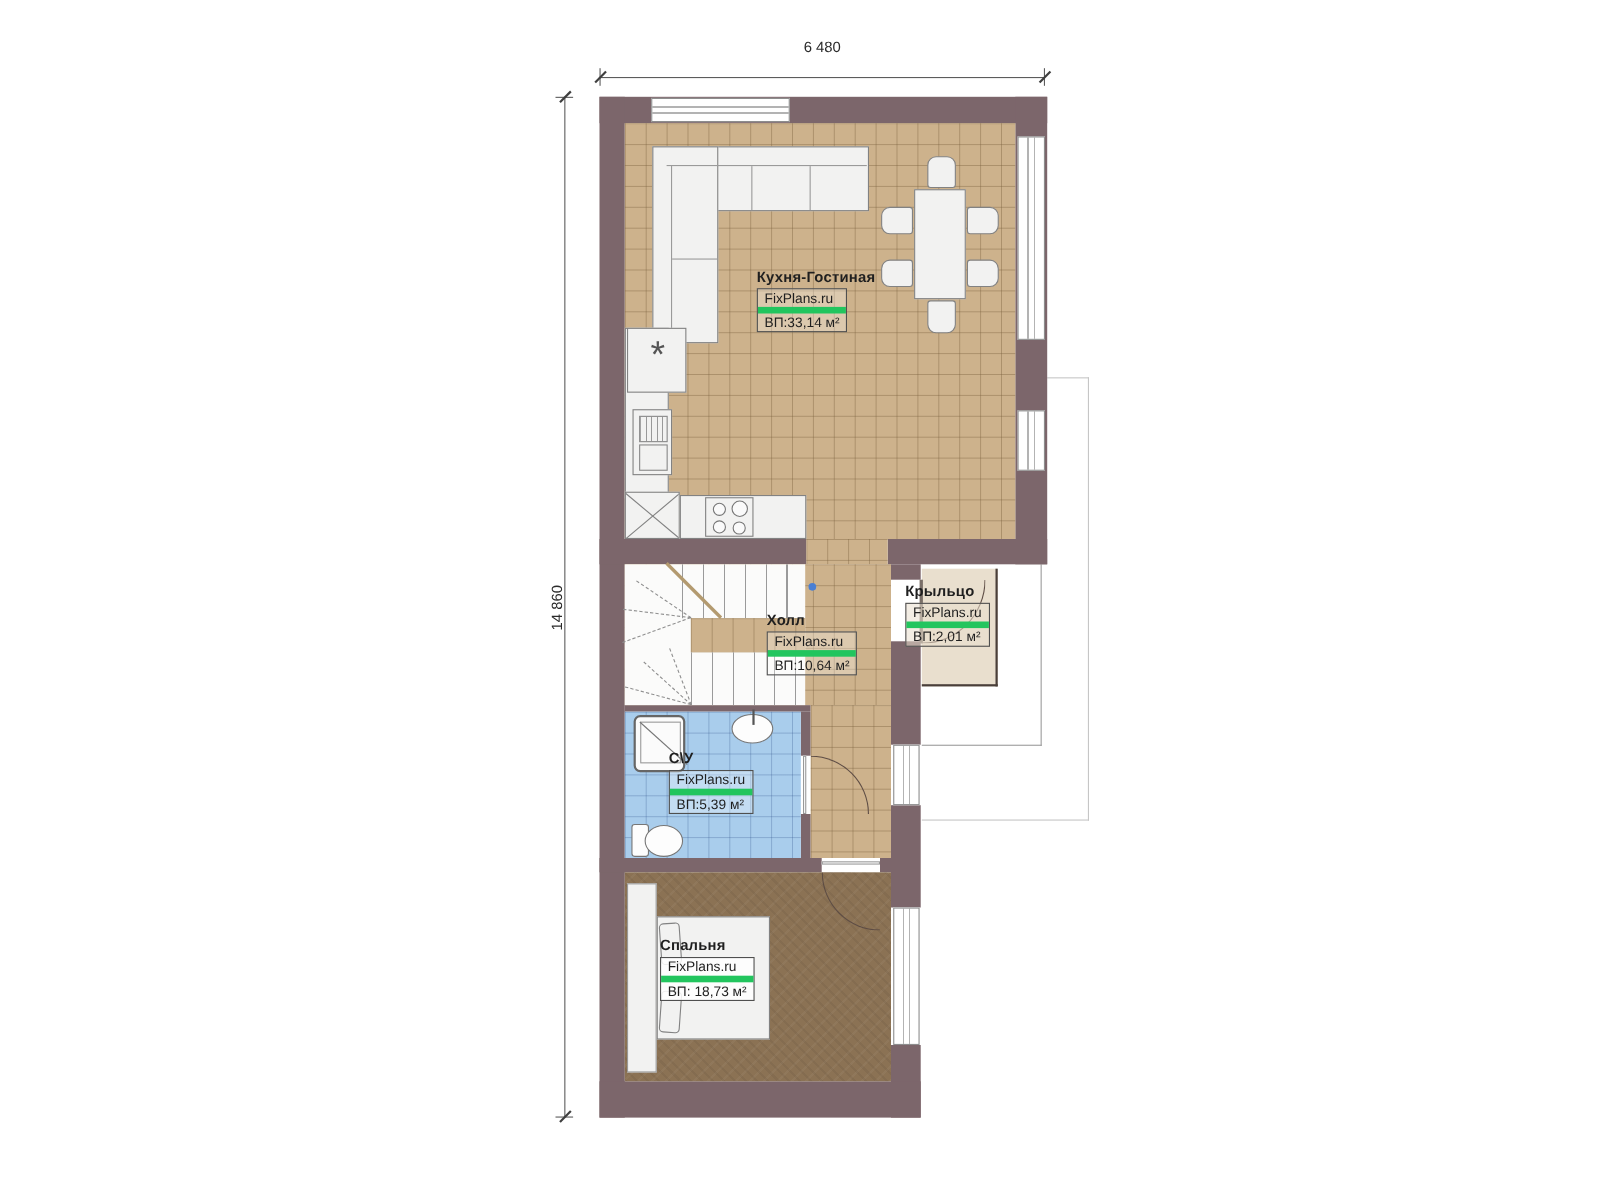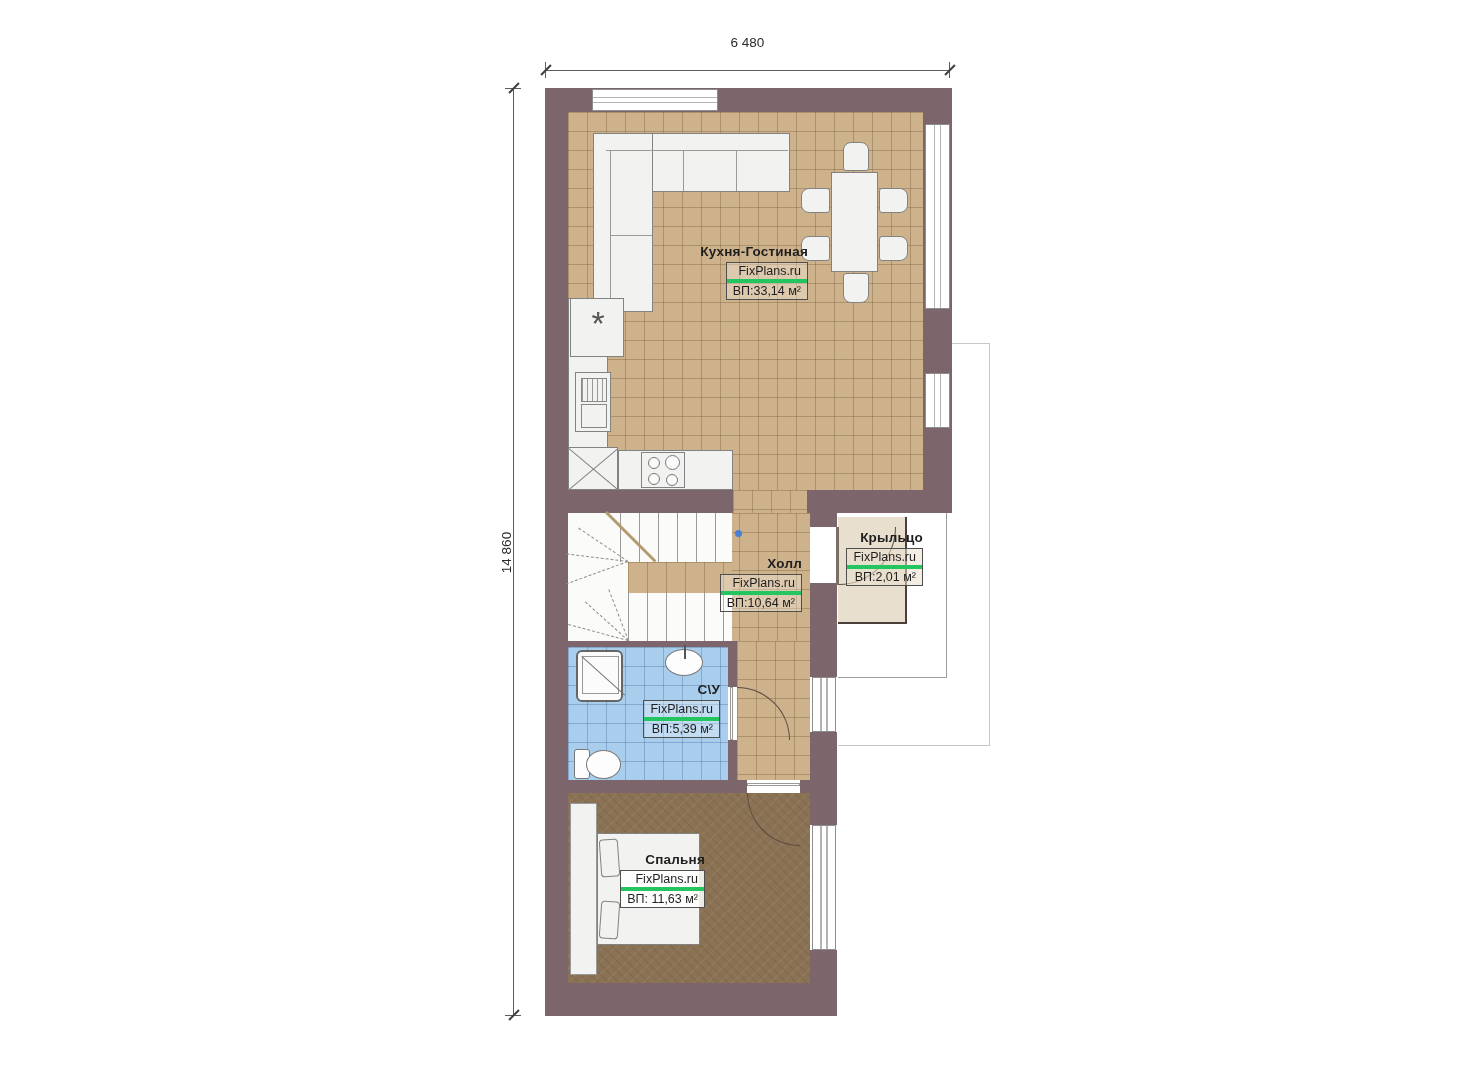--- a/index.html
+++ b/index.html
@@ -28,25 +28,25 @@
   
   .furn{position:absolute;background:#f2f2f1;border:1px solid #828282;box-sizing:border-box;}
   .line{position:absolute;background:#9a9a9a;}
   .dash{position:absolute;border-top:1px dashed #8f8f8f;transform-origin:0 0;height:0;}
   .arc{position:absolute;box-sizing:border-box;border:0 solid #5d4c44;}
   .burner{position:absolute;border:1px solid #777;border-radius:50%;background:#fafafa;box-sizing:border-box;}
   
   .faint{position:absolute;background:#c6c6c6;}
   .faint2{position:absolute;background:#9c9c9c;}
   
-  .room-label{position:absolute;text-align:right;z-index:30;}
+  .room-label{position:absolute;text-align:left;z-index:30;}
   .rname{font-weight:bold;font-size:13.5px;color:#1f1f1f;white-space:nowrap;margin-bottom:3px;letter-spacing:.2px;}
   .rbox{border:1px solid #4f4f4f;background:rgba(255,255,255,.30);display:inline-block;}
   .rrow{padding:1px 6px;font-size:12.5px;color:#1f1f1f;white-space:nowrap;}
-  .rrow + .rrow{border-top:4px solid #22c55e;}
+  .rrow + .rrow{border-top:6px solid #22c55e;}
   
   .dim{position:absolute;background:#5c5c5c;}
   .dimtick{position:absolute;width:14px;height:2px;background:#3f3f3f;transform:rotate(-45deg);}
   .dimtxt{position:absolute;font-size:13.5px;color:#2b2b2b;text-align:center;}
   .stair-treads{position:absolute;background-image:repeating-linear-gradient(90deg,#9a9a9a 0 1px,transparent 1px 19px);}
 </style>
 </head>
 <body>
 
 <div class="canvas">
@@ -191,21 +191,21 @@
     <div class="rbox">
       <div class="rrow">FixPlans.ru</div>
       <div class="rrow">ВП:5,39 м²</div>
     </div>
   </div>
 
   <div class="room-label" style="left:600px;top:852px;width:105px;">
     <div class="rname">Спальня</div>
     <div class="rbox" style="background:rgba(255,255,255,.85);">
       <div class="rrow">FixPlans.ru</div>
-      <div class="rrow">ВП: 11,63 м²</div>
+      <div class="rrow">ВП: 18,73 м²</div>
     </div>
   </div>
 
   <div class="dim" style="left:545px;top:70px;width:405px;height:1px;"></div>
   <div class="dim" style="left:545px;top:62px;width:1px;height:16px;"></div>
   <div class="dim" style="left:949px;top:62px;width:1px;height:16px;"></div>
   <div class="dimtick" style="left:539px;top:69px;"></div>
   <div class="dimtick" style="left:943px;top:69px;"></div>
   <div class="dimtxt" style="left:545px;top:35px;width:405px;">6 480</div>
 

